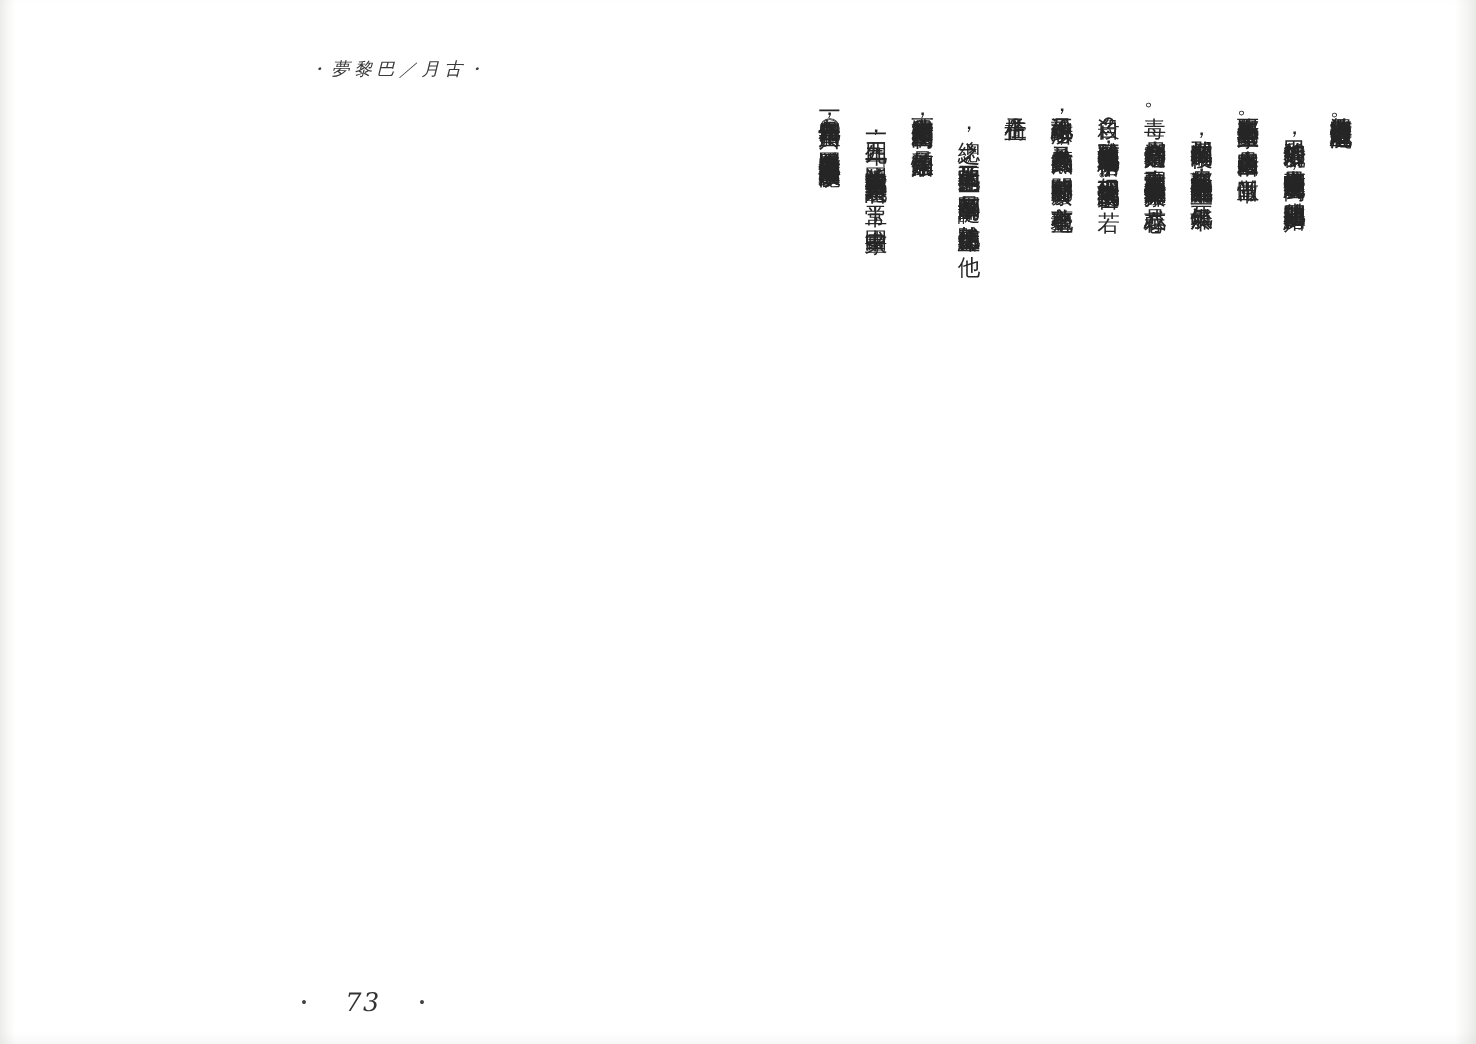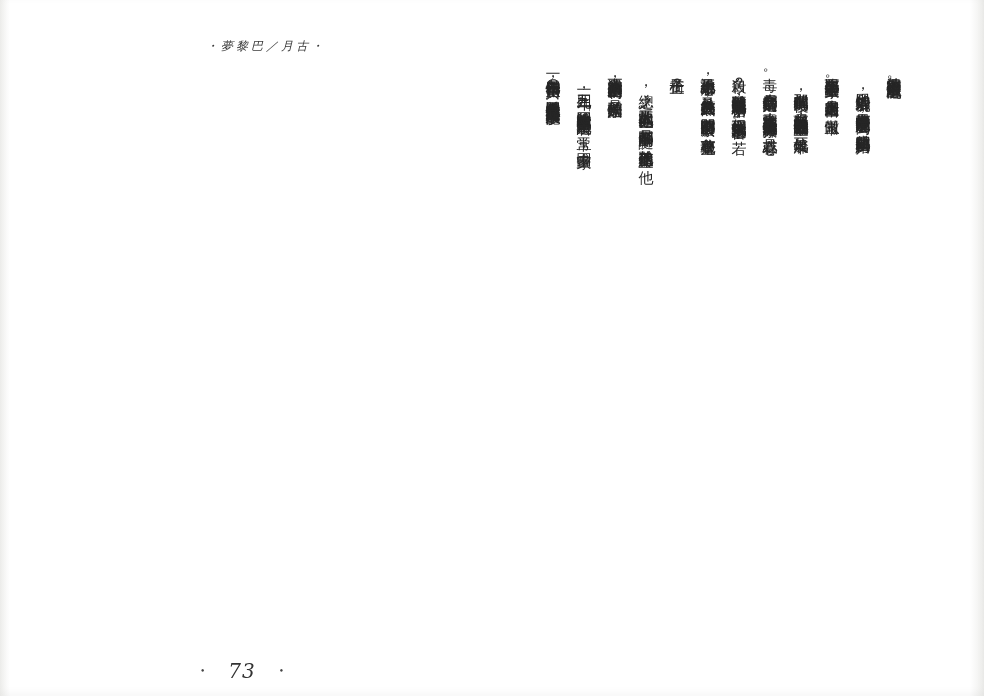--- a/index.html
+++ b/index.html
@@ -31,21 +31,21 @@
     line-height:15px;
     margin-block-end:16px;
     white-space:nowrap;
   }
   .col:last-child{margin-block-end:0;}
 
   .folio{
     position:absolute;display:flex;align-items:center;justify-content:space-between;
     color:#333;
   }
-  .folio .num{font-size:20px;letter-spacing:1px;}
+  .folio .num{font-size:17px;letter-spacing:1px;}
   .folio .dot{font-size:9px;color:#444;}
   .folio-left{left:200px;top:659px;width:84px;}
 
   
   .running-header,.folio{writing-mode:horizontal-tb;font-style:italic;}
 </style>
 </head>
 <body>
 
 <div class="stage">

